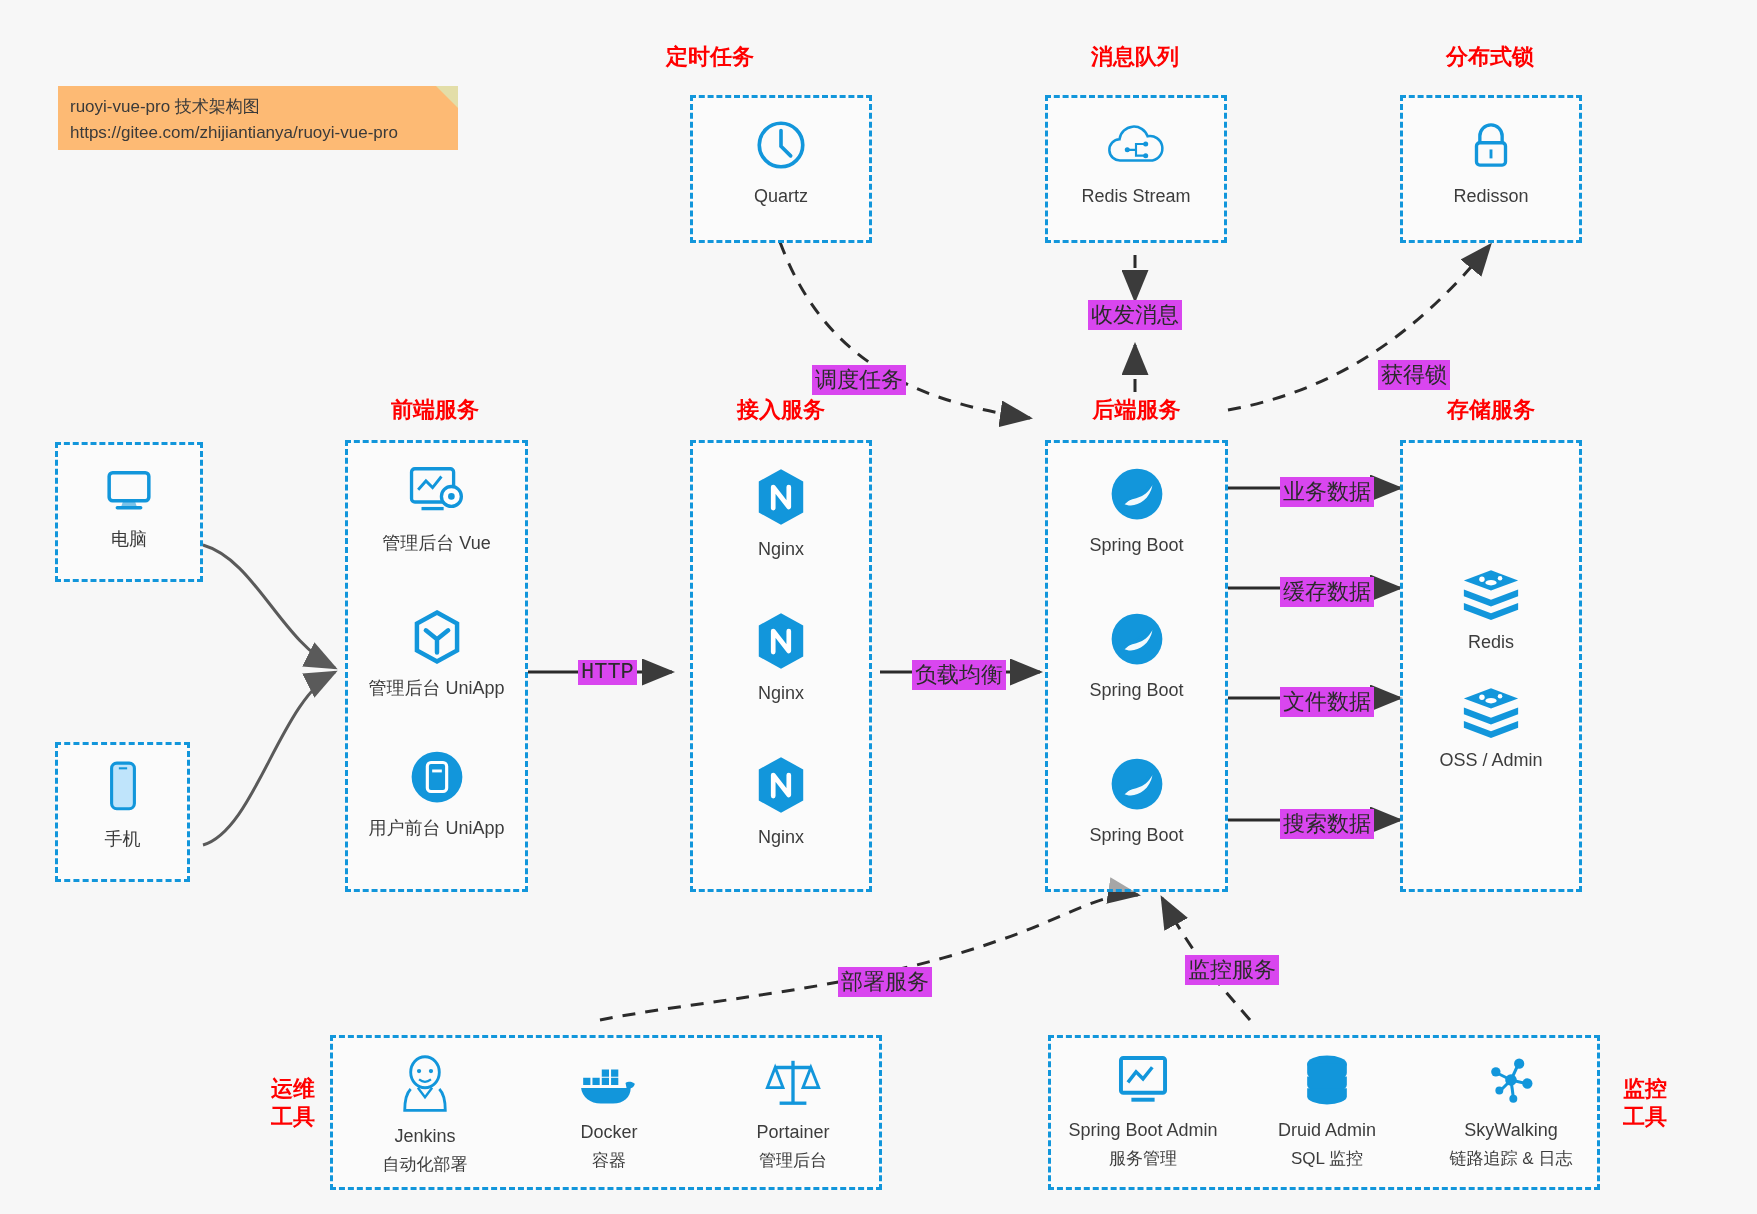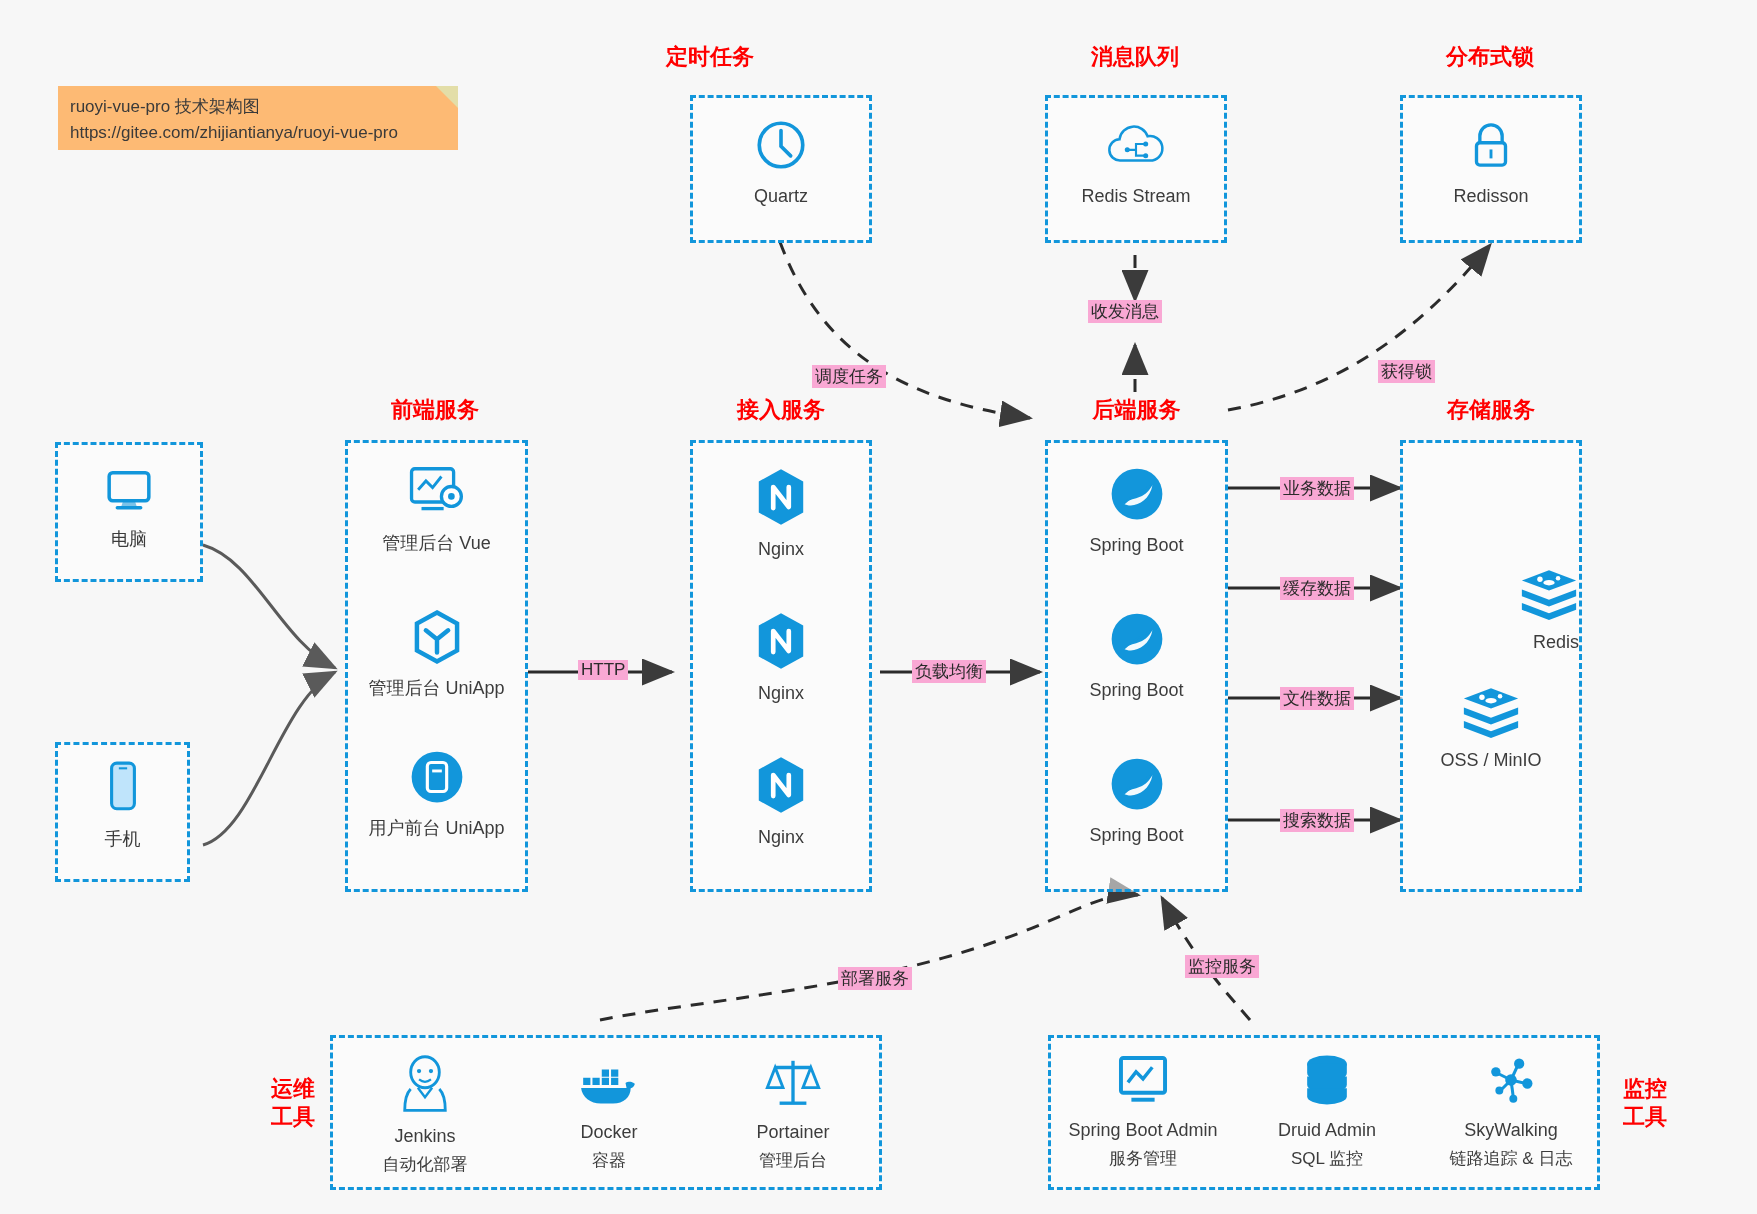--- a/index.html
+++ b/index.html
@@ -22,22 +22,22 @@
        white-space:nowrap;text-align:center;}
   .side-label{position:absolute;color:#ff0000;font-weight:bold;font-size:22px;
        line-height:1.25;text-align:center;white-space:nowrap;}
 
   .node{position:absolute;width:100%;text-align:center;}
   .node .ico{display:block;margin:0 auto;}
   .node .cap{display:block;font-size:18px;color:#3c3c3c;margin-top:6px;line-height:1.35;
        white-space:nowrap;}
   .node .cap.sm{font-size:17px;}
 
-  .edgelabel{position:absolute;font-size:17px;color:#2b2b2b;background:#f9a8d4;
-       padding:0 3px;white-space:nowrap;}
+  .edgelabel{position:absolute;font-size:22px;color:#2b2b2b;background:#d946ef;
+       padding:0 3px;white-space:nowrap;font-family:Liberation Mono, monospace;}
 </style>
 </head>
 <body>
 
 <div class="canvas">
 
   <div class="note">
     <div class="fold"></div>
     <div class="txt">
       <div>ruoyi-vue-pro 技术架构图</div>
@@ -257,21 +257,21 @@
           <path d="M13 32 C20 36 34 32 37 16 C30 30 20 26 13 32 z" fill="#fff" opacity="0.95"></path>
           <path d="M13 32 C22 24 30 21 37 16" fill="none" stroke="#1296db" stroke-width="1.6"></path>
         </svg>
       </span>
       <span class="cap">Spring Boot</span>
     </div>
   </div>
 
   <div class="grouplabel" style="left:1400px;top:395px;width:182px;">存储服务</div>
   <div class="box" style="left:1400px;top:440px;width:182px;height:452px;">
-    <div class="node" style="top:125px;text-align:right;">
+    <div class="node" style="top:125px;">
       <span class="ico">
         <svg width="60" height="52" viewBox="0 0 52 46">
           <path d="M26 2 L50 11 L26 20 L2 11 z" fill="#1296db"></path>
           <path d="M2 19 L26 28 L50 19 L50 25 L26 34 L2 25 z" fill="#1296db"></path>
           <path d="M2 31 L26 40 L50 31 L50 37 L26 46 L2 37 z" fill="#1296db"></path>
           <circle cx="18" cy="10" r="2.4" fill="#fff"></circle>
             <circle cx="34" cy="9" r="2" fill="#fff"></circle>
           <ellipse cx="26" cy="13" rx="5" ry="2.4" fill="#fff"></ellipse>
         </svg>
       </span>
@@ -281,21 +281,21 @@
       <span class="ico">
         <svg width="60" height="52" viewBox="0 0 52 46">
           <path d="M26 2 L50 11 L26 20 L2 11 z" fill="#1296db"></path>
           <path d="M2 19 L26 28 L50 19 L50 25 L26 34 L2 25 z" fill="#1296db"></path>
           <path d="M2 31 L26 40 L50 31 L50 37 L26 46 L2 37 z" fill="#1296db"></path>
           <circle cx="18" cy="10" r="2.4" fill="#fff"></circle>
             <circle cx="34" cy="9" r="2" fill="#fff"></circle>
           <ellipse cx="26" cy="13" rx="5" ry="2.4" fill="#fff"></ellipse>
         </svg>
       </span>
-      <span class="cap">OSS / MinIO</span>
+      <span class="cap">OSS / Admin</span>
     </div>
   </div>
 
   <div class="side-label" style="left:258px;top:1075px;width:70px;text-align:center;">
     <div>运维</div>
     <div>工具</div>
   </div>
   <div class="box" style="left:330px;top:1035px;width:552px;height:155px;">
     <div class="node" style="top:14px;left:0;width:184px;">
       <span class="ico">

